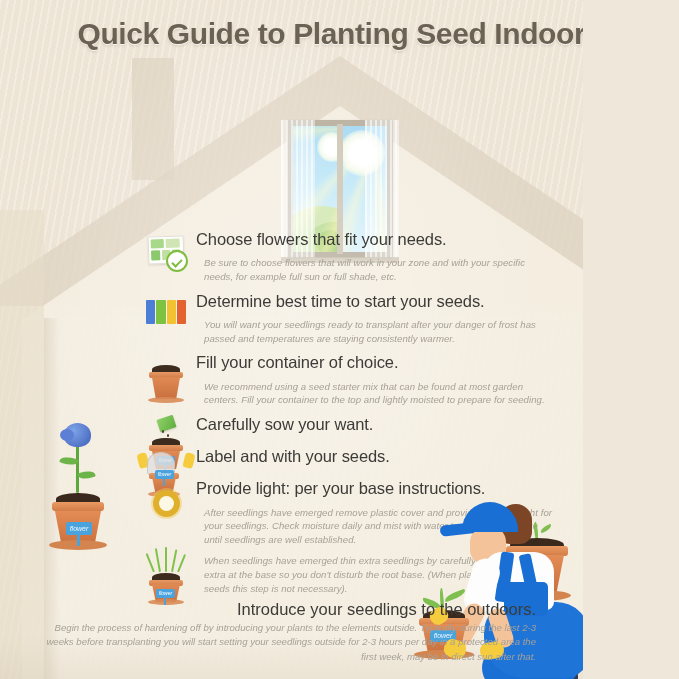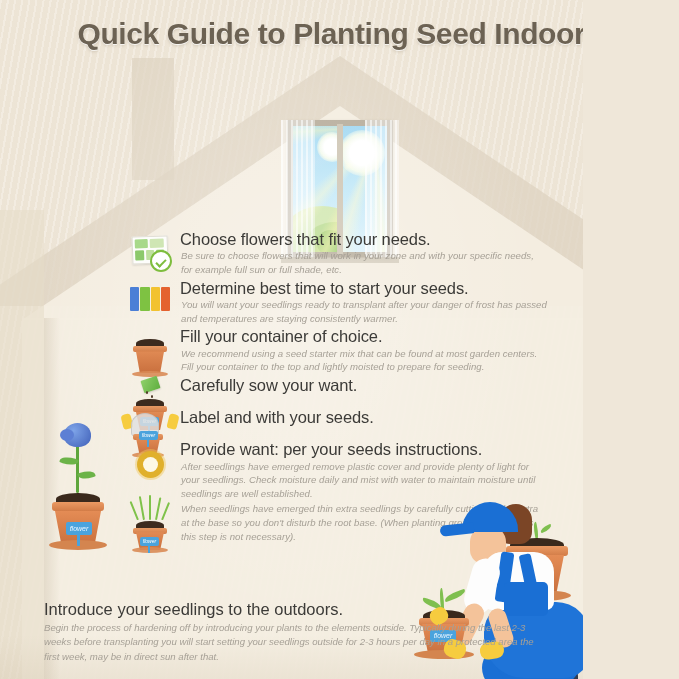--- a/index.html
+++ b/index.html
@@ -78,29 +78,29 @@
   .sheer.l{left:-6px;} .sheer.r{right:-6px;}
   .win-mull{position:absolute;left:50px;top:4px;width:6px;height:130px;background:#cdc4b2;}
   .win-sill{position:absolute;left:-6px;bottom:-5px;width:118px;height:6px;background:#c8bfae;opacity:.7;}
 
   
   .title{position:absolute;left:0;top:17px;width:679px;text-align:center;
     font-size:30px;font-weight:700;letter-spacing:-.4px;color:#6c6253;
     text-shadow:0 1px 0 rgba(255,255,255,.75), 0 2px 3px rgba(120,105,80,.22);}
 
   
-  .steps{position:absolute;left:128px;top:230px;width:420px;}
+  .steps{position:absolute;left:144px;top:230px;width:420px;}
   .step{position:relative;min-height:30px;margin-bottom:2px;}
   .step .ic{position:absolute;left:0;top:2px;width:44px;height:46px;}
   .step .txt{margin-left:52px;}
   .step h3{margin:0;font-size:16.5px;font-weight:400;color:#3c3b38;line-height:1.12;letter-spacing:-.1px;}
-  .step p{margin:1px;font-size:9.6px;line-height:1.42;color:#a6a096;font-style:italic;letter-spacing:.05px;}
-
-  
-  .footer{position:absolute;left:44px;top:600px;width:500px;text-align:left;}
+  .step p{margin:8px;font-size:9.6px;line-height:1.42;color:#a6a096;font-style:italic;letter-spacing:.05px;}
+
+  
+  .footer{position:absolute;left:36px;top:600px;width:500px;text-align:right;}
   .footer h3{margin:0;font-size:16.5px;font-weight:400;color:#3c3b38;}
   .footer p{margin:2px 0 6px;font-size:9.6px;line-height:1.5;color:#a6a096;font-style:italic;}
 
   
   .pot{position:absolute;left:8px;bottom:2px;width:28px;height:22px;
     background:linear-gradient(180deg,#e08a54,#c9703e);
     clip-path:polygon(0 0,100% 0,86% 100%,14% 100%);}
   .pot-rim{position:absolute;left:5px;bottom:23px;width:34px;height:6px;border-radius:2px;
     background:linear-gradient(180deg,#e79a64,#d27c47);}
   .pot-soil{position:absolute;left:8px;bottom:27px;width:28px;height:9px;border-radius:50% 50% 20% 20%;
@@ -340,21 +340,21 @@
       <div class="txt">
         <h3>Label and with your seeds.</h3>
       </div>
     </div>
 
     <div class="step">
       <div class="ic">
         <div class="ring"></div>
       </div>
       <div class="txt">
-        <h3>Provide want: per your seeds instructions.</h3>
+        <h3>Provide light: per your base instructions.</h3>
         <p>After seedlings have emerged remove plastic cover and provide plenty of light for your seedlings. Check moisture daily and mist with water to maintain moisture until seedlings are well established.</p>
       </div>
     </div>
 
     <div class="step">
       <div class="ic" style="height:56px;top:-8px;">
         <div class="sprouts">
           <i style="left:2px;height:20px;transform:rotate(-22deg);"></i>
           <i style="left:8px;height:24px;transform:rotate(-10deg);"></i>
           <i style="left:14px;height:25px;transform:rotate(0deg);"></i>

